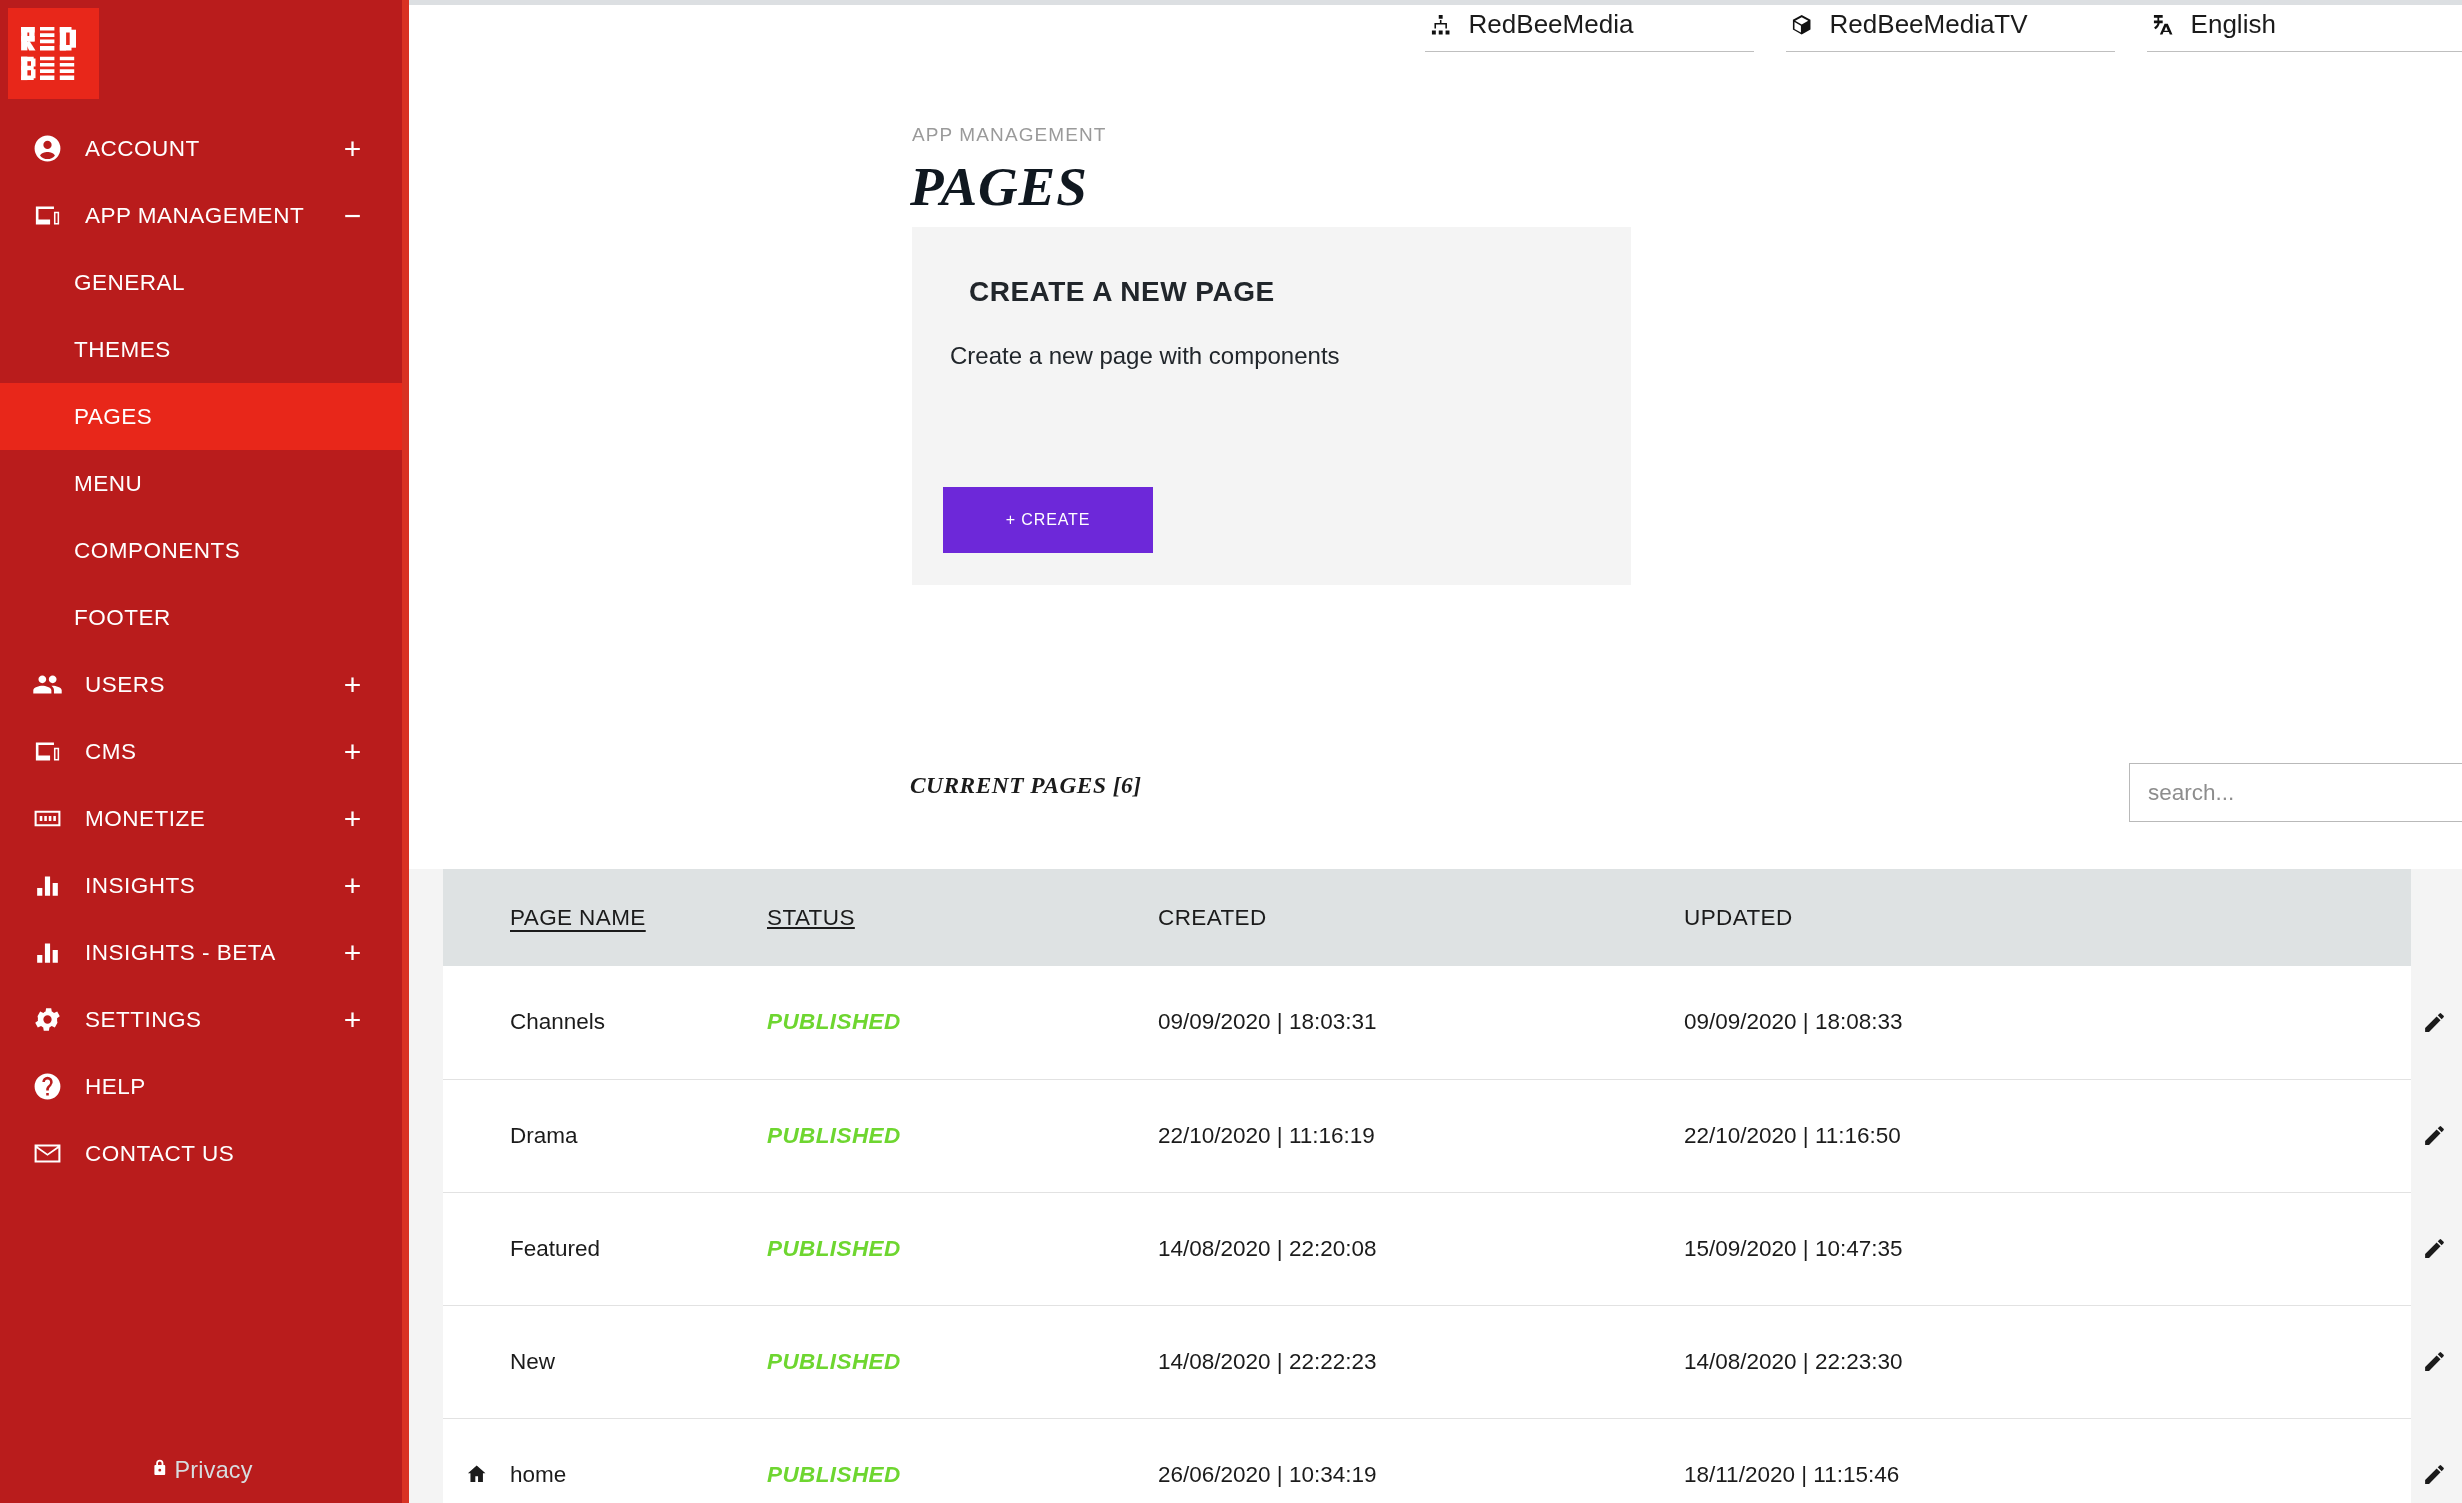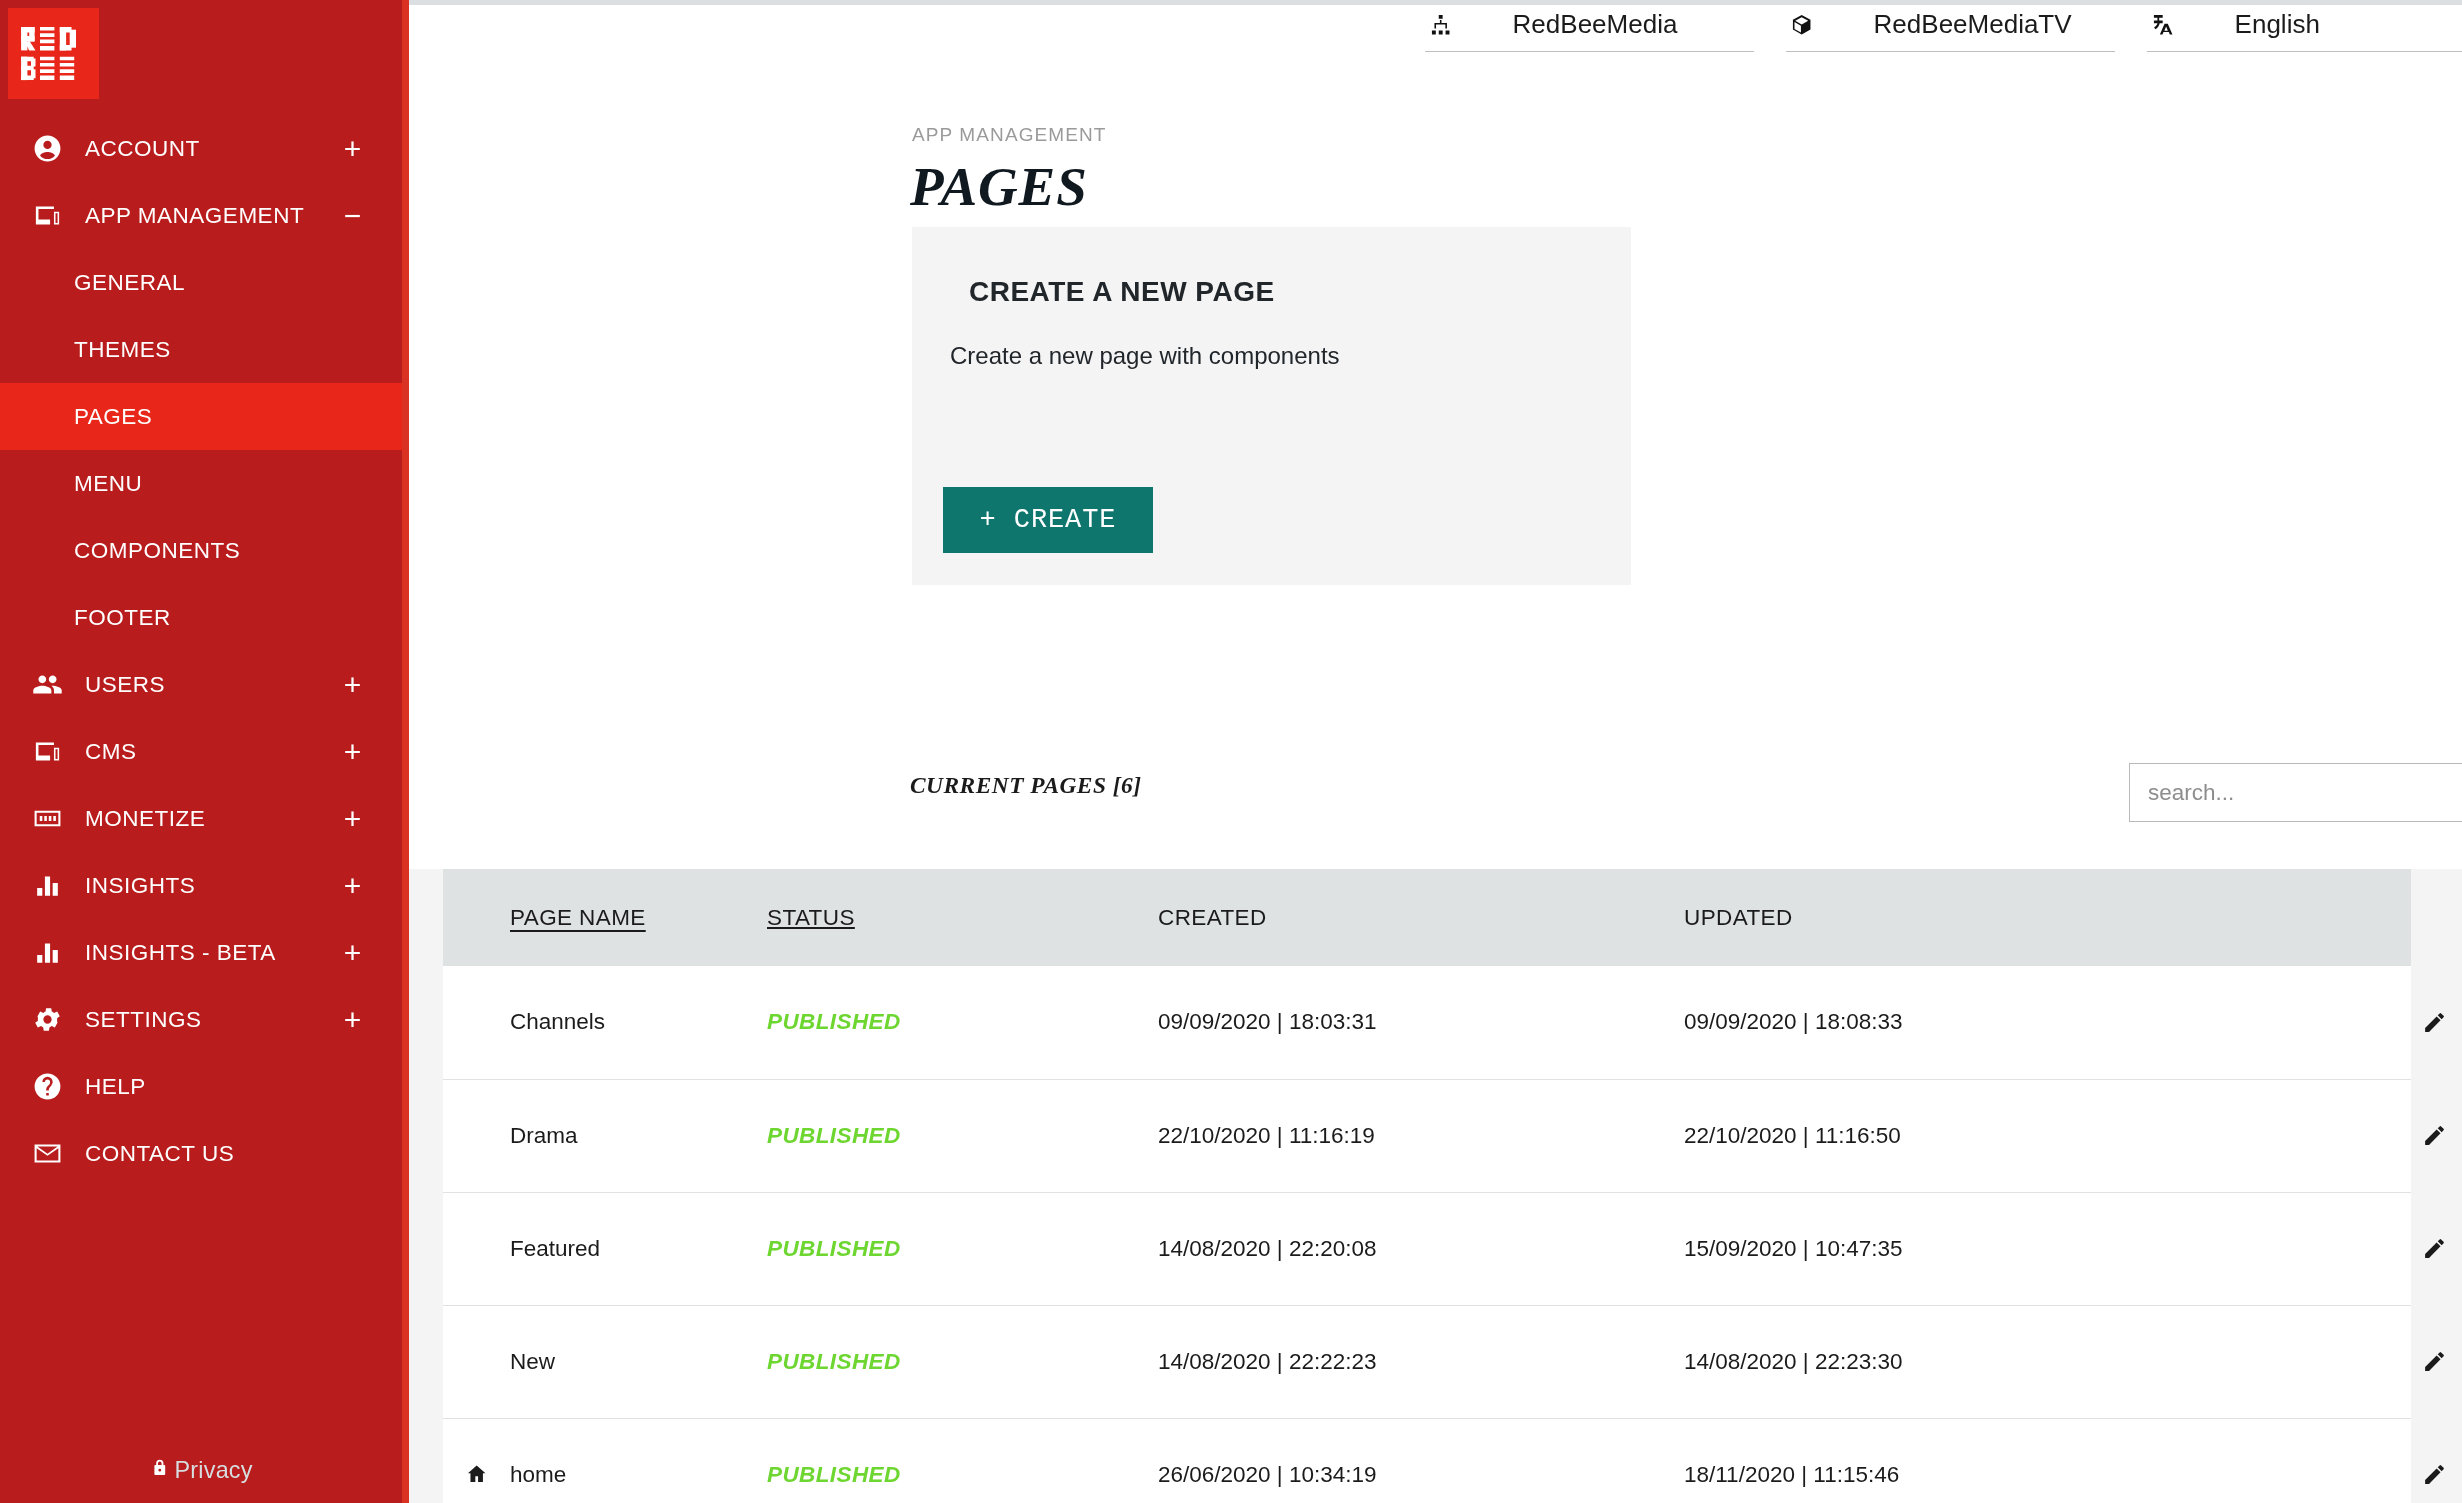--- a/index.html
+++ b/index.html
@@ -145,21 +145,20 @@
     display: flex;
     align-items: center;
     justify-content: center;
     margin-right: 12.6px;
   }
   .selector .sel-ico svg { fill: #111; display: block; }
   .selector .sel-label {
     font-size: 26px;
     color: #1b1b1b;
     white-space: nowrap;
-    margin-left: 44px;
   }
 
   
   .breadcrumb {
     position: absolute;
     top: 124px;
     left: 503px;
     font-size: 19px;
     letter-spacing: 1.1px;
     color: #9a9a9a;
@@ -199,25 +198,25 @@
     font-size: 24px;
     color: #21262b;
     font-weight: 400;
   }
   .btn-create {
     position: absolute;
     left: 534px;
     top: 487px;
     width: 210px;
     height: 66px;
-    background: #0f766e;
+    background: #6d28d9;
     color: #ffffff;
     border: none;
-    font-family: Liberation Mono, monospace;
-    font-size: 27px;
+    font-family: Liberation Sans, sans-serif;
+    font-size: 16px;
     letter-spacing: 0.9px;
     cursor: pointer;
     display: flex;
     align-items: center;
     justify-content: center;
   }
 
   
   .current-pages {
     position: absolute;

